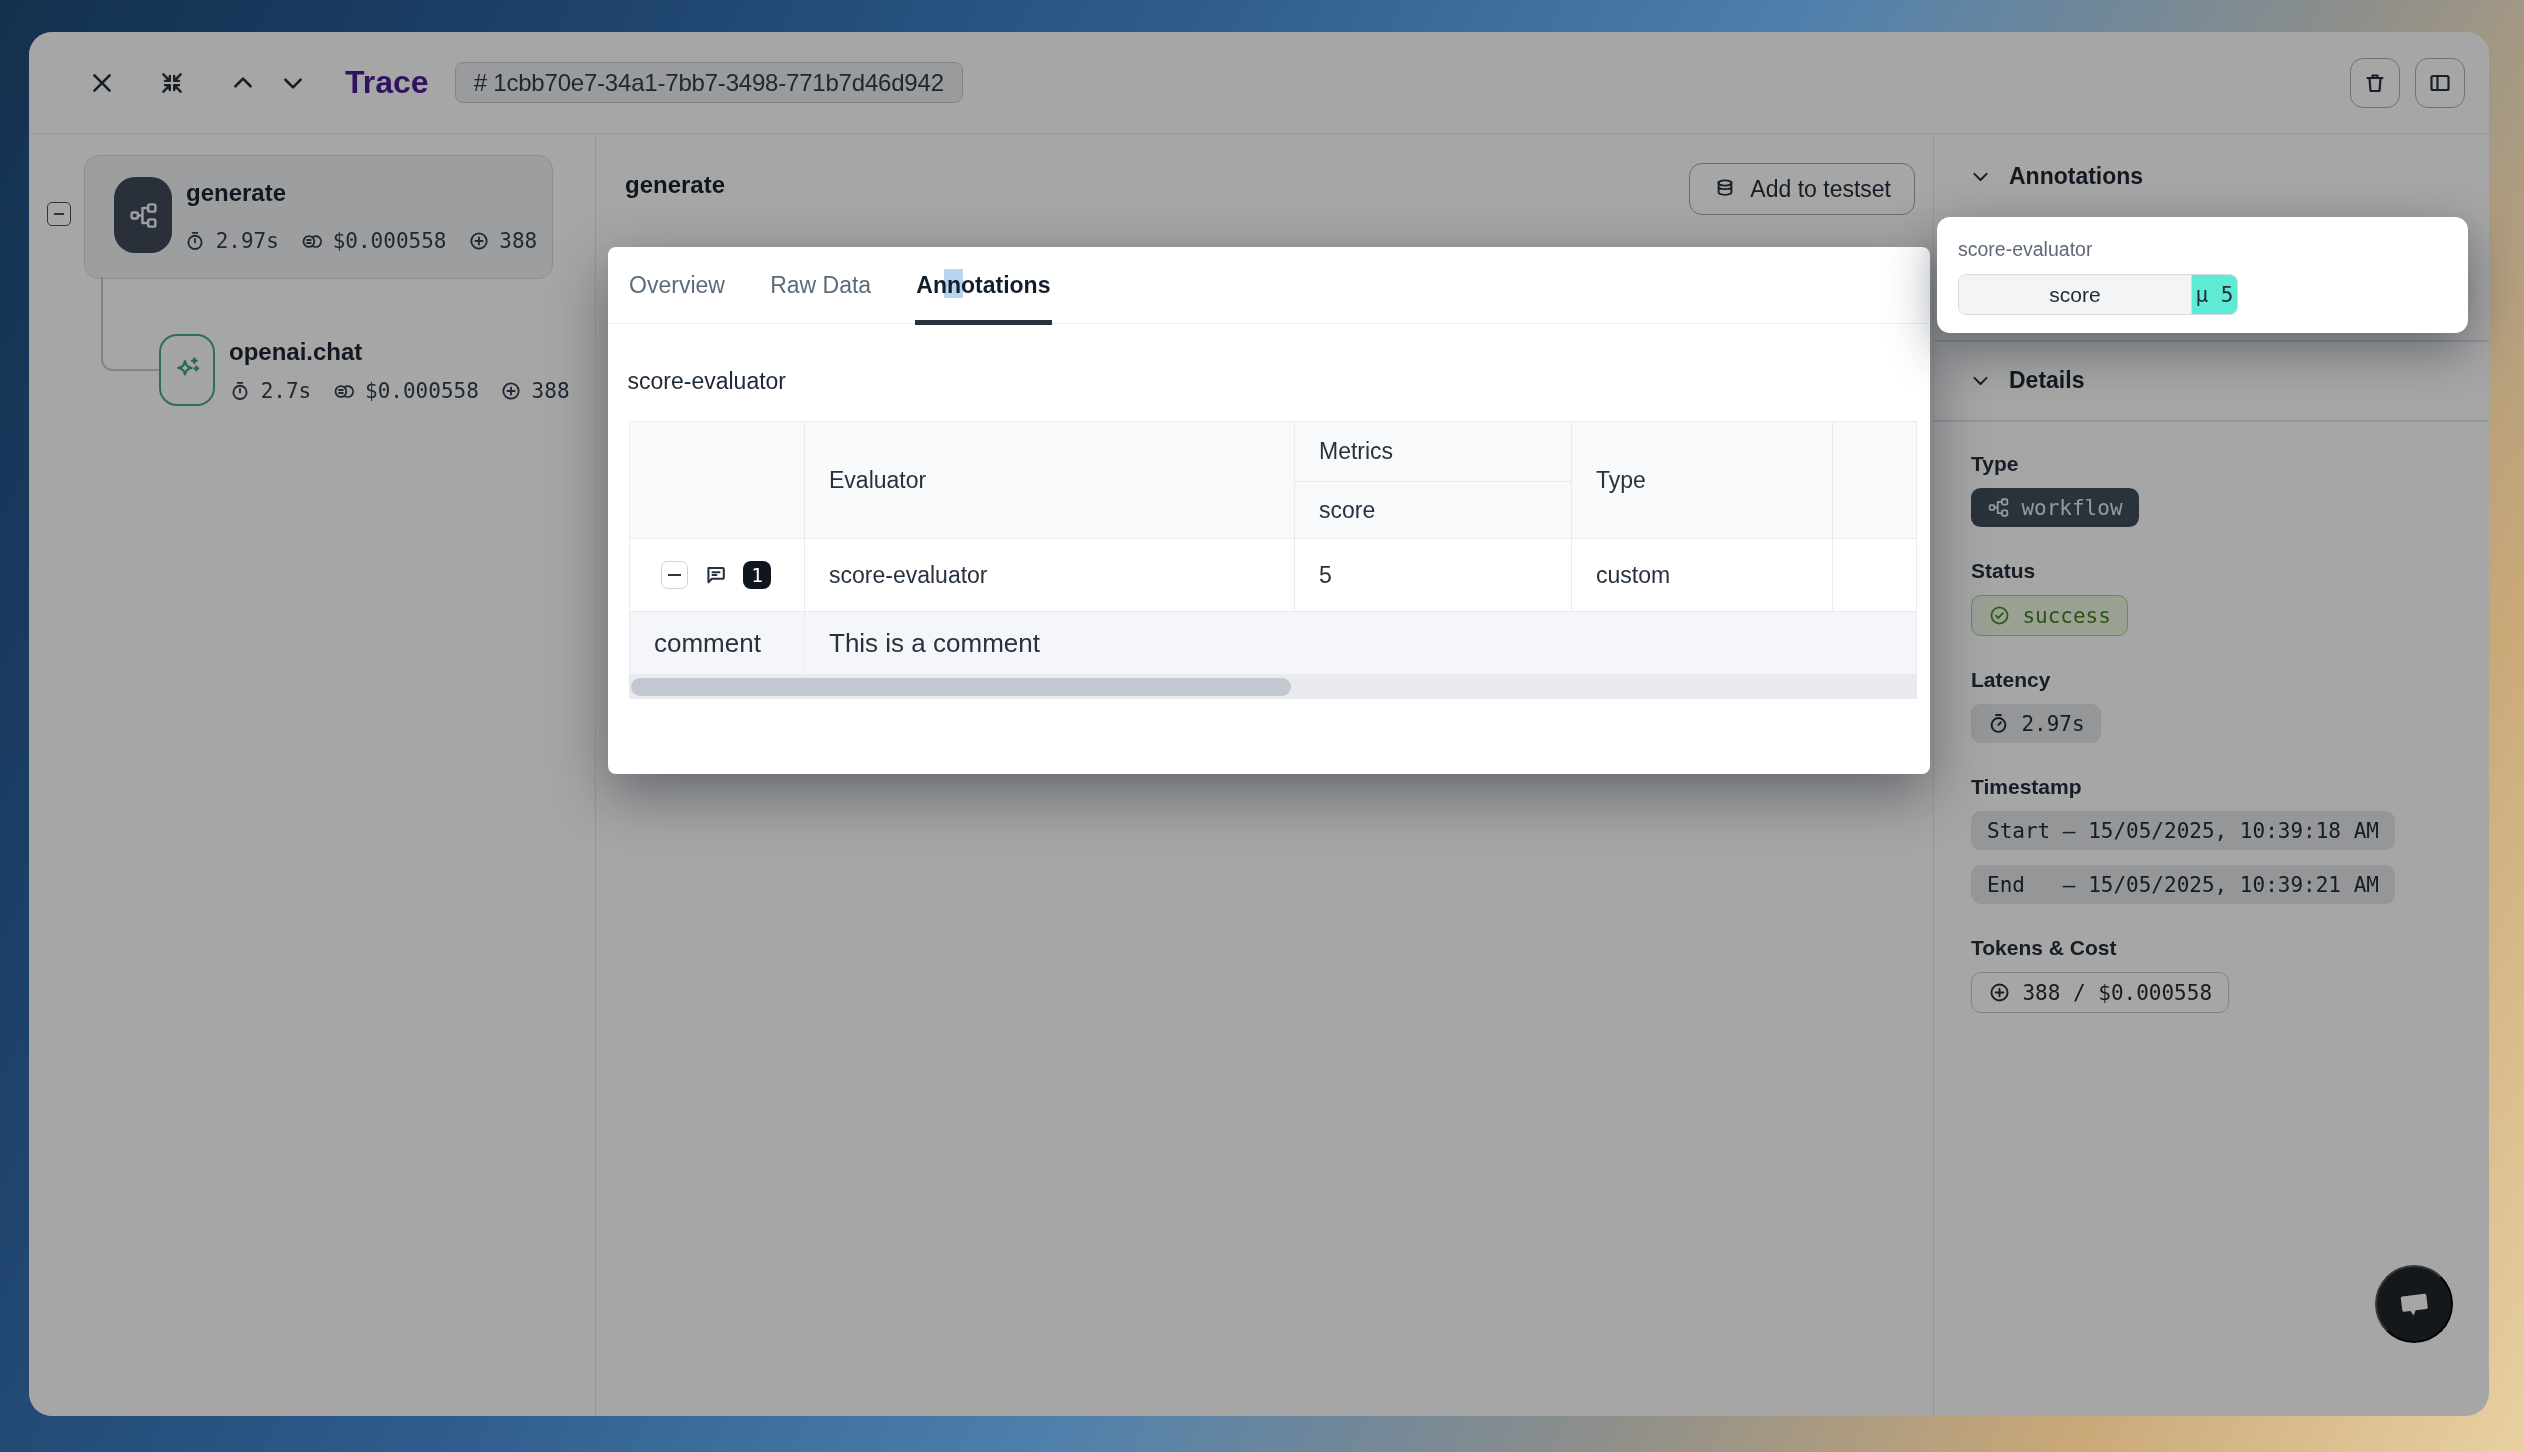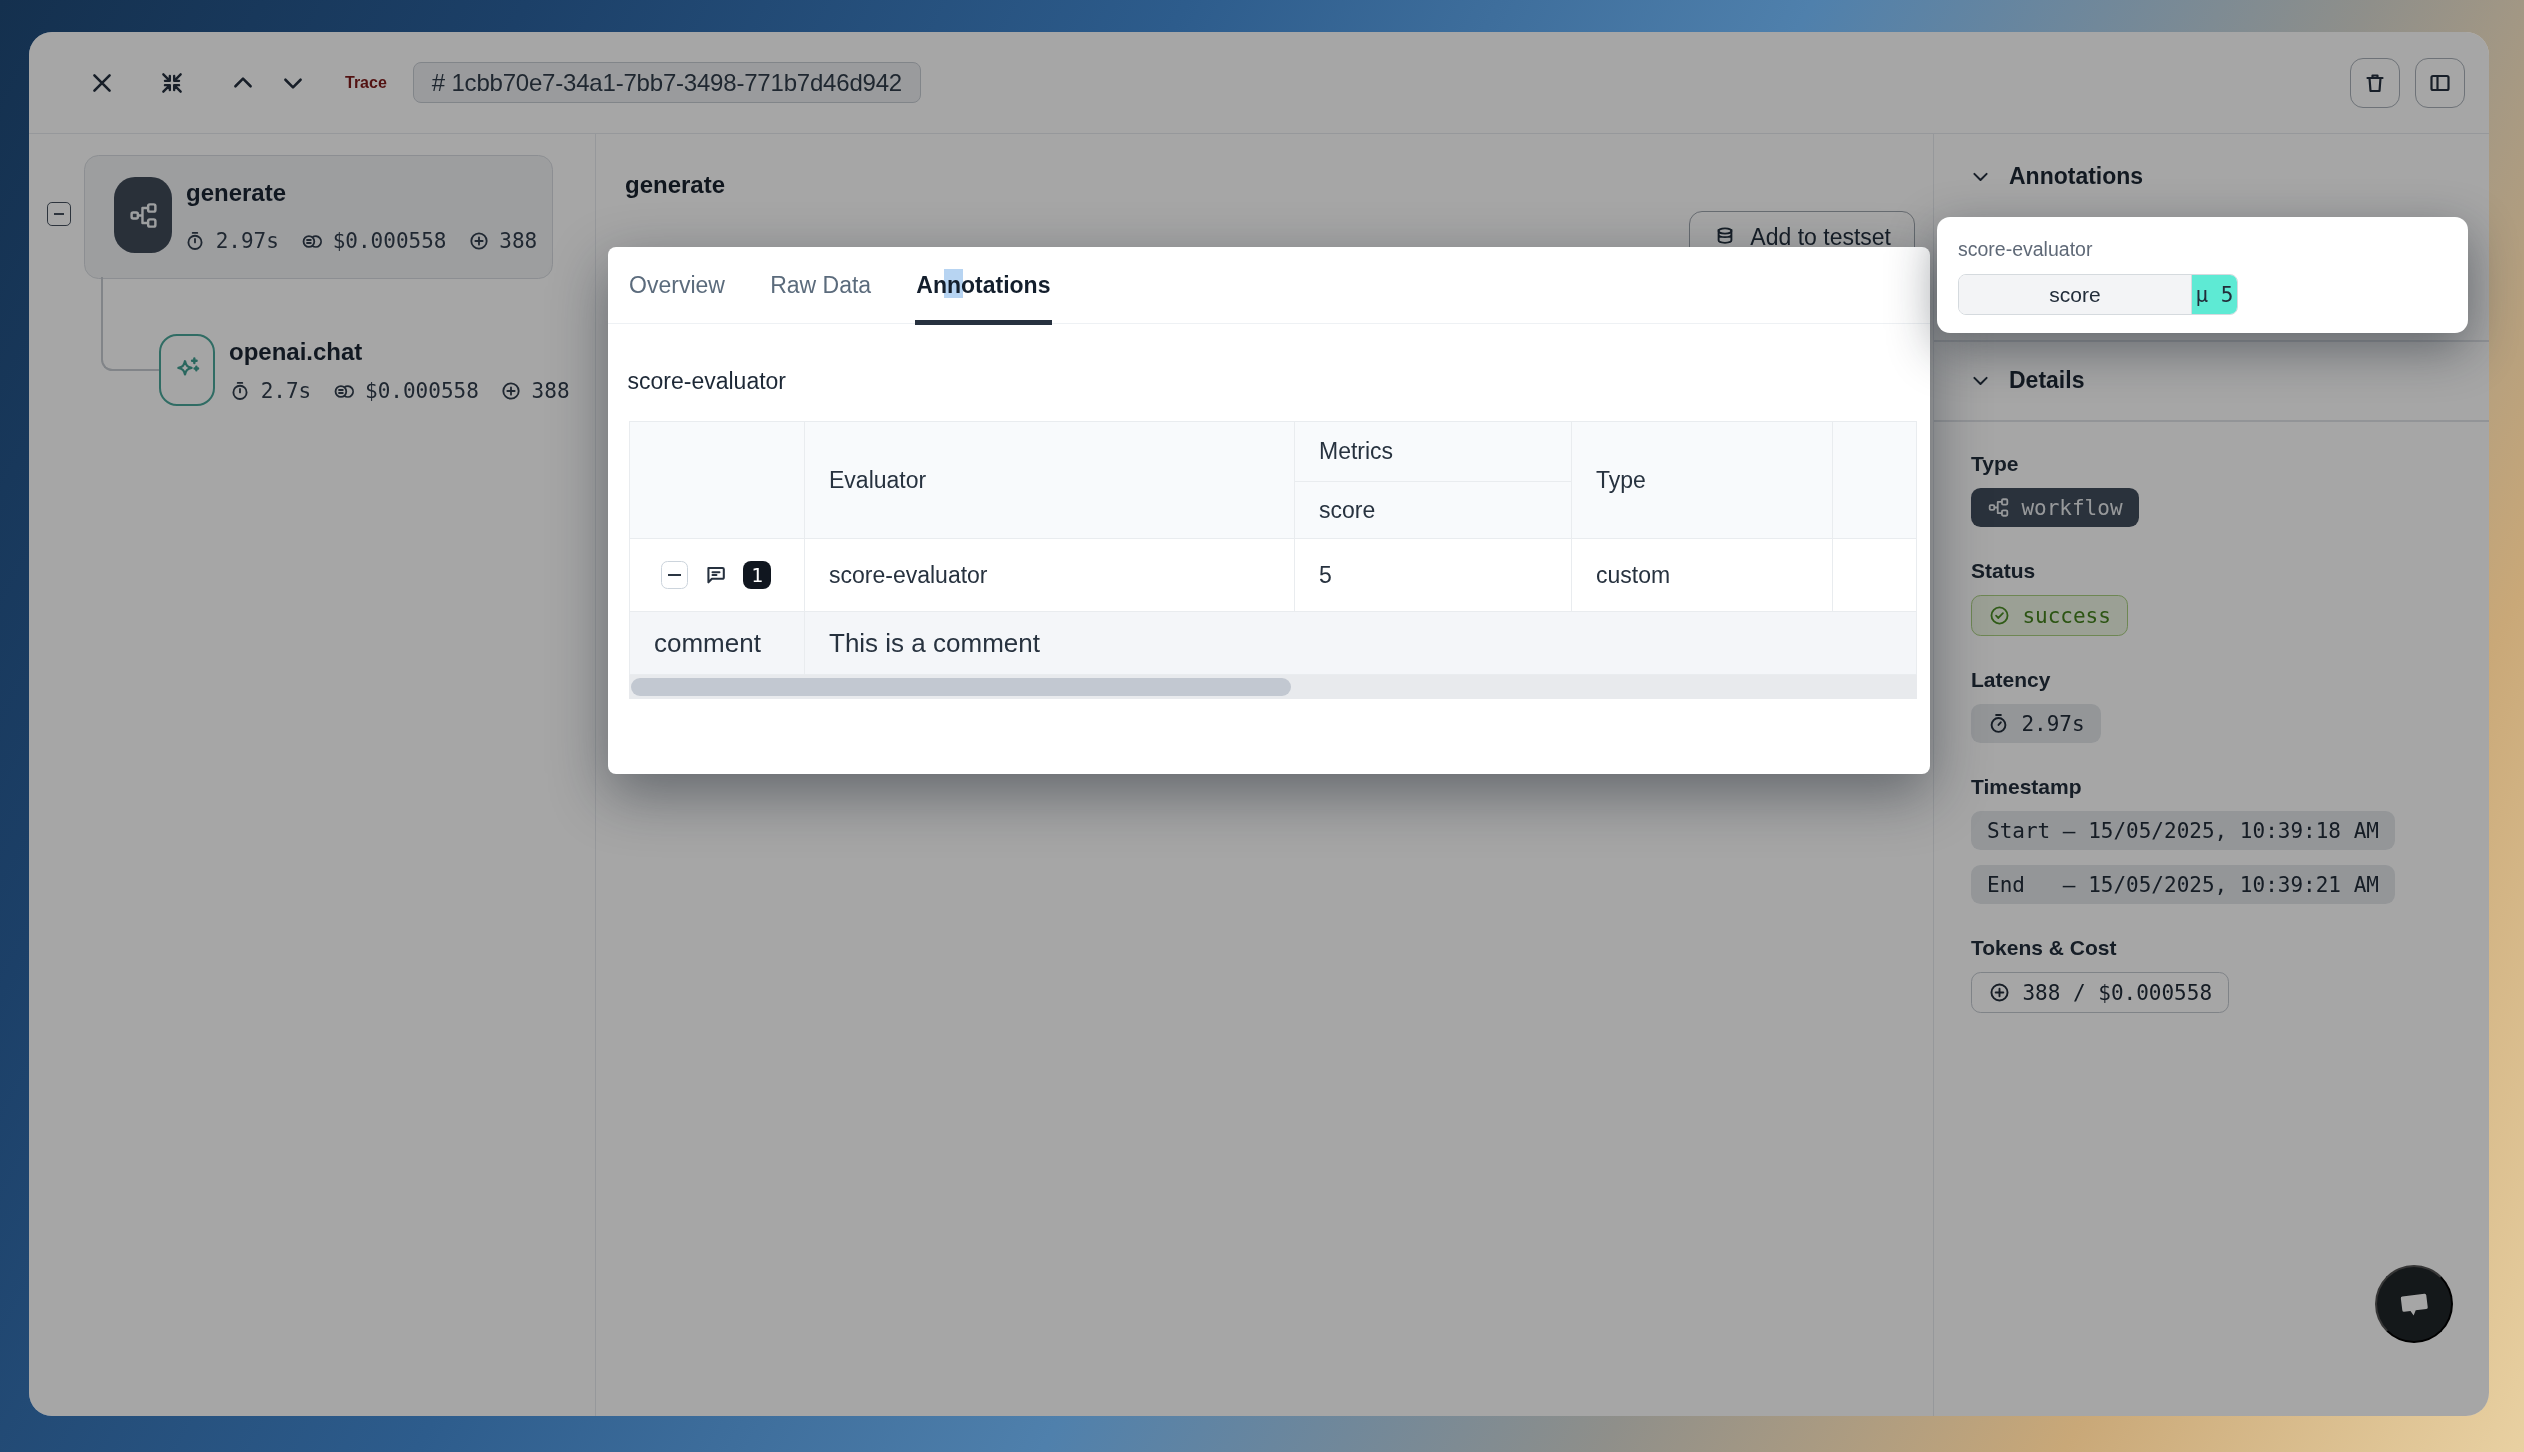--- a/index.html
+++ b/index.html
@@ -4,42 +4,42 @@
 <style>
   html,body{margin:0;padding:0;background:#0e2440;}
   #app{position:relative;width:2525px;height:1452px;overflow:hidden;
        font-family:"Liberation Sans",sans-serif;
        background:linear-gradient(118deg,#14304e 0%,#1c4068 16%,#2d5c8c 36%,#4f80ac 55%,#8f8f8a 72%,#c9a878 86%,#e9d1a2 100%);}
   .mono{font-family:"DejaVu Sans Mono",monospace;}
   
   .modal{position:absolute;left:29px;top:32px;width:2460px;height:1384px;background:#fff;border-radius:23px;overflow:hidden;z-index:1;}
   .topbar{position:relative;height:101px;border-bottom:1.6px solid #e7eaee;display:flex;align-items:center;}
   .icon-btn{display:inline-flex;align-items:center;justify-content:center;background:none;border:none;padding:0;cursor:pointer;}
-  .tb-title{font-size:16px;font-weight:700;color:#7f1d1d;margin-left:39px;}
+  .tb-title{font-size:32px;font-weight:700;color:#4c1d95;margin-left:39px;}
   .tb-badge{margin-left:26px;height:39px;display:flex;align-items:center;padding:0 18px;border:1.6px solid #c7ccd3;border-radius:8px;background:#edeff1;color:#313d4b;font-size:24px;letter-spacing:-0.2px;}
   .tb-right{margin-left:auto;margin-right:24px;display:flex;gap:14.6px;}
   .sq-btn{width:50px;height:50px;border:1.6px solid #a9b0b8;border-radius:13px;background:transparent;display:flex;align-items:center;justify-content:center;cursor:pointer;}
   .body{position:relative;display:flex;height:1282px;}
   
   .sidebar{position:relative;width:566px;border-right:1.6px solid #e7eaee;flex:none;}
   .collapse-box{position:absolute;left:18px;top:68px;width:24px;height:24px;border:1.6px solid #45505e;border-radius:4.9px;background:transparent;display:flex;align-items:center;justify-content:center;cursor:pointer;}
   .collapse-box::after{content:"";width:11.4px;height:2px;background:#45505e;}
   .trace-card{position:absolute;left:55px;top:21px;width:467px;height:122px;background:#f2f3f5;border:1.6px solid #d7dbe0;border-radius:14.6px;cursor:pointer;}
   .tile{position:absolute;left:29px;top:21px;width:58px;height:76px;border-radius:21px;background:#3f4a58;display:flex;align-items:center;justify-content:center;}
   .tc-name{position:absolute;left:101px;top:23px;font-size:24px;font-weight:600;color:#1b2634;}
   .stats{position:absolute;display:flex;align-items:center;gap:9.7px;font-size:21px;color:#323e4d;}
   .tc-stats{left:99px;top:73px;}
   .connector{position:absolute;left:72px;top:143px;width:58px;height:92px;border-left:2px solid #c6cbd1;border-bottom:2px solid #c6cbd1;border-bottom-left-radius:11.4px;}
   .llm-tile{position:absolute;left:130px;top:200px;width:52px;height:68px;border:2px solid #4aa79a;border-radius:18px;background:#fdfdfd;display:flex;align-items:center;justify-content:center;cursor:pointer;}
   .llm-name{position:absolute;left:200px;top:204px;font-size:24px;font-weight:600;color:#1b2634;cursor:pointer;}
   .llm-stats{left:200px;top:245px;}
   
   .main{position:relative;flex:1;}
   .main-title{position:absolute;left:29px;top:37px;font-size:24px;font-weight:600;color:#19232f;}
-  .add-btn{position:absolute;right:18px;top:29px;height:52px;display:flex;align-items:center;gap:13px;padding:0 23px;border:1.6px solid #9fa6ae;border-radius:13px;background:transparent;font-size:23px;color:#232f3d;cursor:pointer;margin-top:48px;}
+  .add-btn{position:absolute;right:18px;top:29px;height:52px;display:flex;align-items:center;gap:13px;padding:0 23px;border:1.6px solid #9fa6ae;border-radius:13px;background:transparent;font-size:23px;color:#232f3d;cursor:pointer;}
   
   .rpanel{position:relative;width:555px;border-left:1.6px solid #e7eaee;flex:none;}
   .sec-head{position:absolute;display:flex;align-items:center;gap:18px;cursor:pointer;}
   .sec-head .t{font-size:23px;font-weight:600;color:#1d2734;}
   .rp-div{position:absolute;left:0;width:100%;height:1.6px;background:#e1e4e8;}
   .details-flow{position:absolute;left:37px;top:286px;width:487px;}
   .dlabel{font-size:21px;font-weight:600;color:#232e3c;margin:32px 0 12px;}
   .dbadge{display:inline-flex;align-items:center;gap:11.4px;height:39px;padding:0 16px;border-radius:9.7px;background:#e3e6ea;color:#222d3a;font-size:21px;white-space:pre;}
   .dbadge.dark{background:#414d5c;color:#e8ebee;}
   .dbadge.ok{background:#eef6e5;border:1.6px solid #a9cf80;color:#44821e;}

